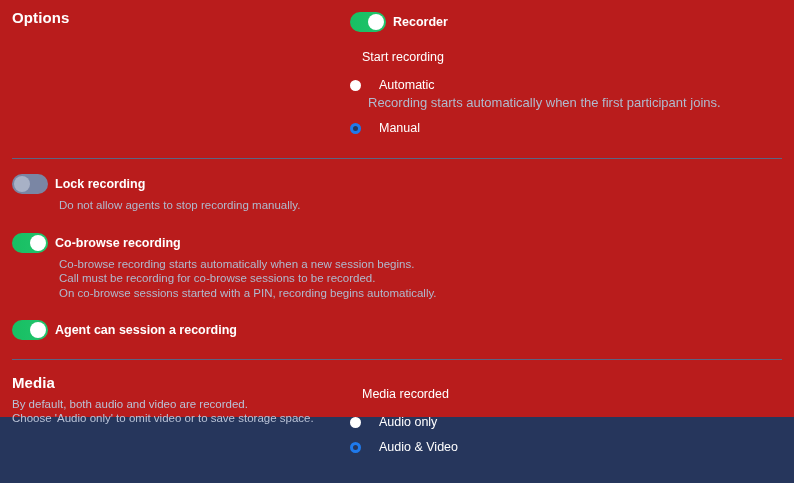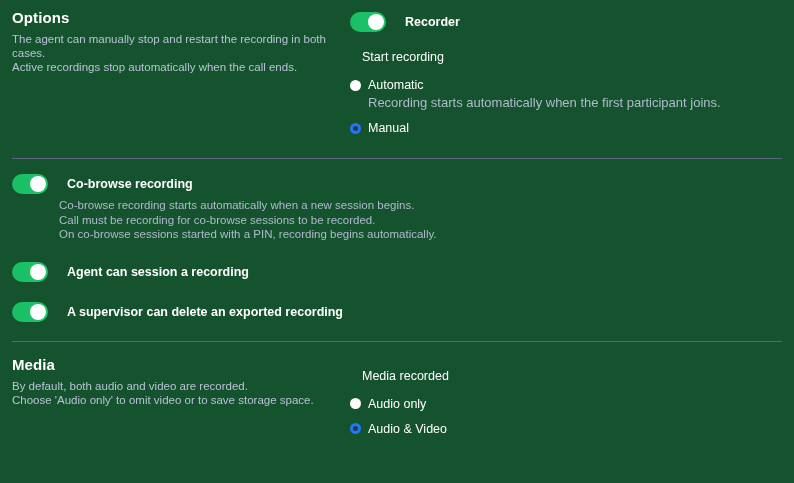--- a/index.html
+++ b/index.html
@@ -11,23 +11,23 @@
   body {
     width: 794px;
     height: 483px;
     background: #26365c;
     font-family: "Liberation Sans", sans-serif;
     color: #ffffff;
     overflow: hidden;
   }
   .page {
     width: 794px;
-    height: 483px;
+    height: 417px;
     position: relative;
-    background: #14532d;
+    background: #b91c1c;
   }
 
   
   .section {
     display: flex;
     flex-direction: row;
     align-items: flex-start;
     padding: 0 12px;
   }
   .sec-left {
@@ -58,21 +58,21 @@
   .divider {
     height: 1px;
     background: #5a6584;
     margin: 0 12px;
   }
 
   
   .toggle-row {
     display: flex;
     align-items: center;
-    gap: 19px;
+    gap: 7px;
   }
   .toggle {
     position: relative;
     width: 36px;
     height: 20px;
     border-radius: 10px;
     flex: 0 0 36px;
     cursor: pointer;
   }
   .toggle.on {
@@ -110,21 +110,21 @@
   .group-title {
     font-size: 12.5px;
     color: #ffffff;
     font-weight: normal;
     line-height: 16px;
     margin: 12px;
   }
   .radio-row {
     display: flex;
     align-items: center;
-    gap: 7px;
+    gap: 18px;
     cursor: pointer;
   }
   .radio {
     width: 11px;
     height: 11px;
     border-radius: 50%;
     flex: 0 0 11px;
     position: relative;
   }
   .radio.unchecked {
@@ -161,22 +161,20 @@
   #media-right .radio-row { margin-top: 9px; }
 </style>
 </head>
 <body>
 
 <div class="page">
 
   <div class="section" id="section-options">
     <div class="sec-left">
       <h2 class="sec-title">Options</h2>
-      <p class="sec-desc">The agent can manually stop and restart the recording in both cases.
-Active recordings stop automatically when the call ends.</p>
     </div>
 
     <div class="sec-right" id="options-right">
 
       <div class="toggle-row">
         <span class="toggle on">
           <span class="knob"></span>
         </span>
         <span class="toggle-label">Recorder</span>
       </div>
@@ -198,20 +196,29 @@
 
     </div>
   </div>
 
   <div class="divider"></div>
 
   <div class="section" id="section-recording">
 
     <div class="sec-right" id="recording-right">
 
+      <div class="tg-block">
+        <div class="toggle-row">
+          <span class="toggle off">
+            <span class="knob"></span>
+          </span>
+          <span class="toggle-label">Lock recording</span>
+        </div>
+        <div class="sub-desc">Do not allow agents to stop recording manually.</div>
+      </div>
 
       <div class="tg-block">
         <div class="toggle-row">
           <span class="toggle on">
             <span class="knob"></span>
           </span>
           <span class="toggle-label">Co-browse recording</span>
         </div>
         <div class="sub-desc">Co-browse recording starts automatically when a new session begins.
 Call must be recording for co-browse sessions to be recorded.
@@ -220,28 +227,20 @@
 
       <div class="tg-block">
         <div class="toggle-row">
           <span class="toggle on">
             <span class="knob"></span>
           </span>
           <span class="toggle-label">Agent can session a recording</span>
         </div>
       </div>
 
-      <div class="tg-block">
-        <div class="toggle-row">
-          <span class="toggle on">
-            <span class="knob"></span>
-          </span>
-          <span class="toggle-label">A supervisor can delete an exported recording</span>
-        </div>
-      </div>
 
     </div>
   </div>
 
   <div class="divider"></div>
 
   <div class="section" id="section-media">
     <div class="sec-left">
       <h2 class="sec-title">Media</h2>
       <p class="sec-desc">By default, both audio and video are recorded.

